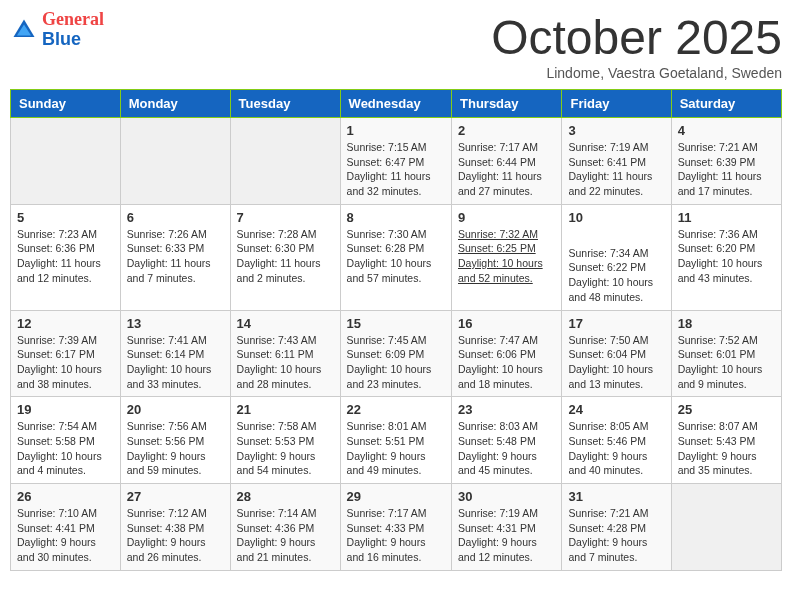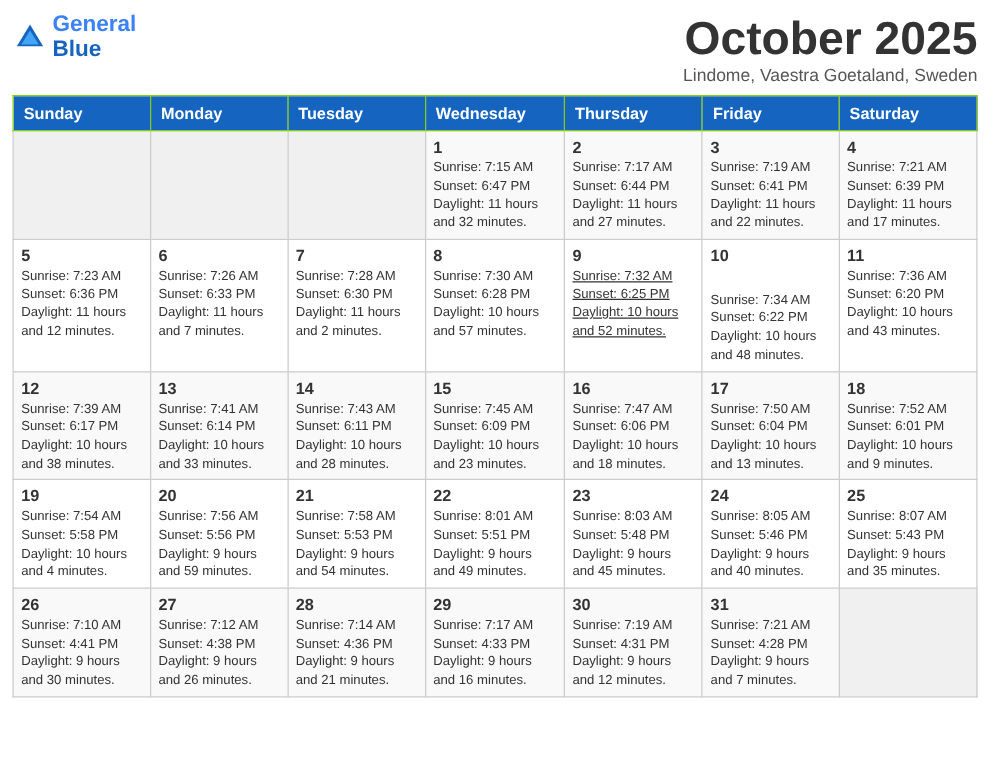--- a/index.html
+++ b/index.html
@@ -19,32 +19,32 @@
     .logo {
       display: flex;
       align-items: center;
       gap: 4px;
     }
     .logo-text {
       font-size: 18px;
       font-weight: bold;
       line-height: 1.1;
     }
-    .logo-general { color: #3b82f6; }
+    .logo-general { color: #ef4444; font-family: Liberation Serif, serif; }
     .logo-blue { color: #1565c0; }
     .logo-icon {
       width: 28px;
       height: 28px;
     }
     .title-section {
       text-align: right;
     }
     .month-title {
-      font-size: 37px;
-      font-weight: bold;
+      font-size: 48px;
+      font-weight: normal;
       color: #333;
     }
     .subtitle {
       font-size: 14px;
       color: #555;
     }
     .calendar {
       width: 100%;
       border-collapse: collapse;
       border: 1px solid #ccc;

